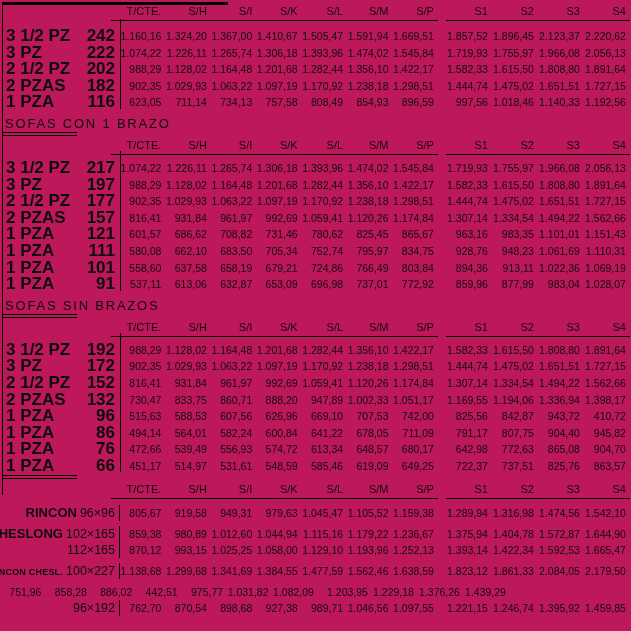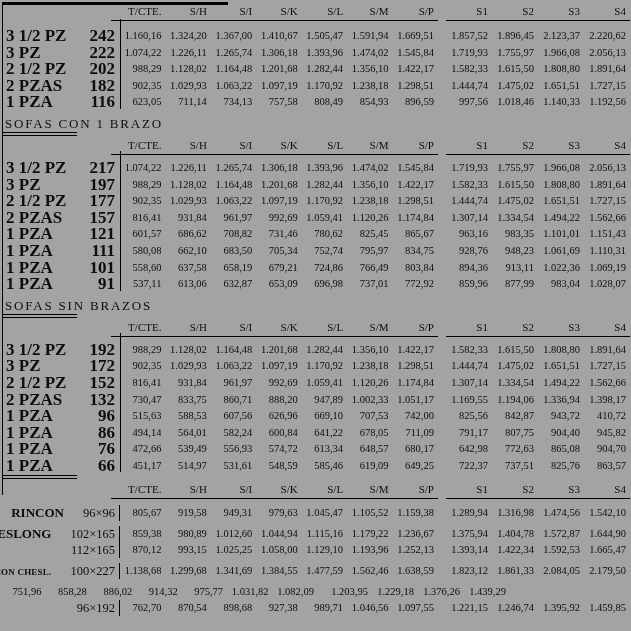--- a/index.html
+++ b/index.html
@@ -1,17 +1,17 @@
 <!DOCTYPE html>
 <html><head>
 <meta charset="utf-8">
 <style>
   html,body{margin:0;padding:0;width:631px;height:631px;overflow:hidden;background:#fff;}
-  .page{position:relative;width:631px;height:631px;background:#a3a3a3;overflow:hidden;
-        font-family:Liberation Serif, serif;color:#0d0d0d;}
+  .page{position:relative;width:631px;height:631px;background:#be185d;overflow:hidden;
+        font-family:Liberation Sans, sans-serif;color:#0d0d0d;}
   .top-rule{position:absolute;left:2px;top:2px;width:226px;height:3px;background:#000;}
   .left-border{position:absolute;left:2px;top:3px;width:1px;height:492px;background:#000;}
   .content{position:absolute;left:0;top:0;right:0;}
 
   .sec{position:relative;}
   .sec-title{margin-top:5px;padding-left:5px;font-size:13px;letter-spacing:1.8px;
              height:15px;line-height:15px;white-space:nowrap;}
   .sec3 .sec-title{font-size:12px;letter-spacing:0.3px;margin-top:6px;}
   .title-underline{margin-left:2px;margin-top:1px;width:75px;height:1px;
                    border-top:1px solid #000;border-bottom:1px solid #000;padding-top:1px;
@@ -36,21 +36,21 @@
 
   .row{display:flex;height:16.6px;line-height:16.6px;font-size:10.5px;}
   .lc{width:120px;display:flex;justify-content:space-between;box-sizing:border-box;
       padding:0 5px 0 6px;font-size:17px;font-weight:bold;}
   .c{width:45.43px;text-align:right;padding-right:4px;box-sizing:border-box;white-space:nowrap;}
   .c.g2{width:46px;}
 
   .sec3 .row{height:16px;line-height:16px;margin-top:5px;}
   .sec3 .rows .row:first-child{margin-top:0;}
   .sec3 .row.grouped{margin-top:0;}
-  .lc4{width:120px;display:flex;justify-content:flex-end;align-items:baseline;gap:19px;
+  .lc4{width:120px;display:flex;justify-content:flex-end;align-items:baseline;gap:3px;
        box-sizing:border-box;padding-right:4px;border-right:1px solid #000;}
   .lbl4{font-size:13px;font-weight:bold;white-space:nowrap;}
   .lbl4.small{font-size:9px;letter-spacing:0.2px;}
   .size4{font-size:12.5px;white-space:nowrap;}
 </style>
 </head>
 <body>
 
 <div class="page">
   <div class="top-rule"></div>
@@ -589,21 +589,21 @@
             <div class="gap"></div>
             <div class="c g2">1.823,12</div>
             <div class="c g2">1.861,33</div>
             <div class="c g2">2.084,05</div>
             <div class="c g2">2.179,50</div>
           </div>
           <div class="row">
             <div class="c">751,96</div>
             <div class="c">858,28</div>
             <div class="c">886,02</div>
-            <div class="c">914,32</div>
+            <div class="c">442,51</div>
             <div class="c">975,77</div>
             <div class="c">1.031,82</div>
             <div class="c">1.082,09</div>
             <div class="gap"></div>
             <div class="c g2">1.203,95</div>
             <div class="c g2">1.229,18</div>
             <div class="c g2">1.376,26</div>
             <div class="c g2">1.439,29</div>
           </div>
           <div class="row grouped">

